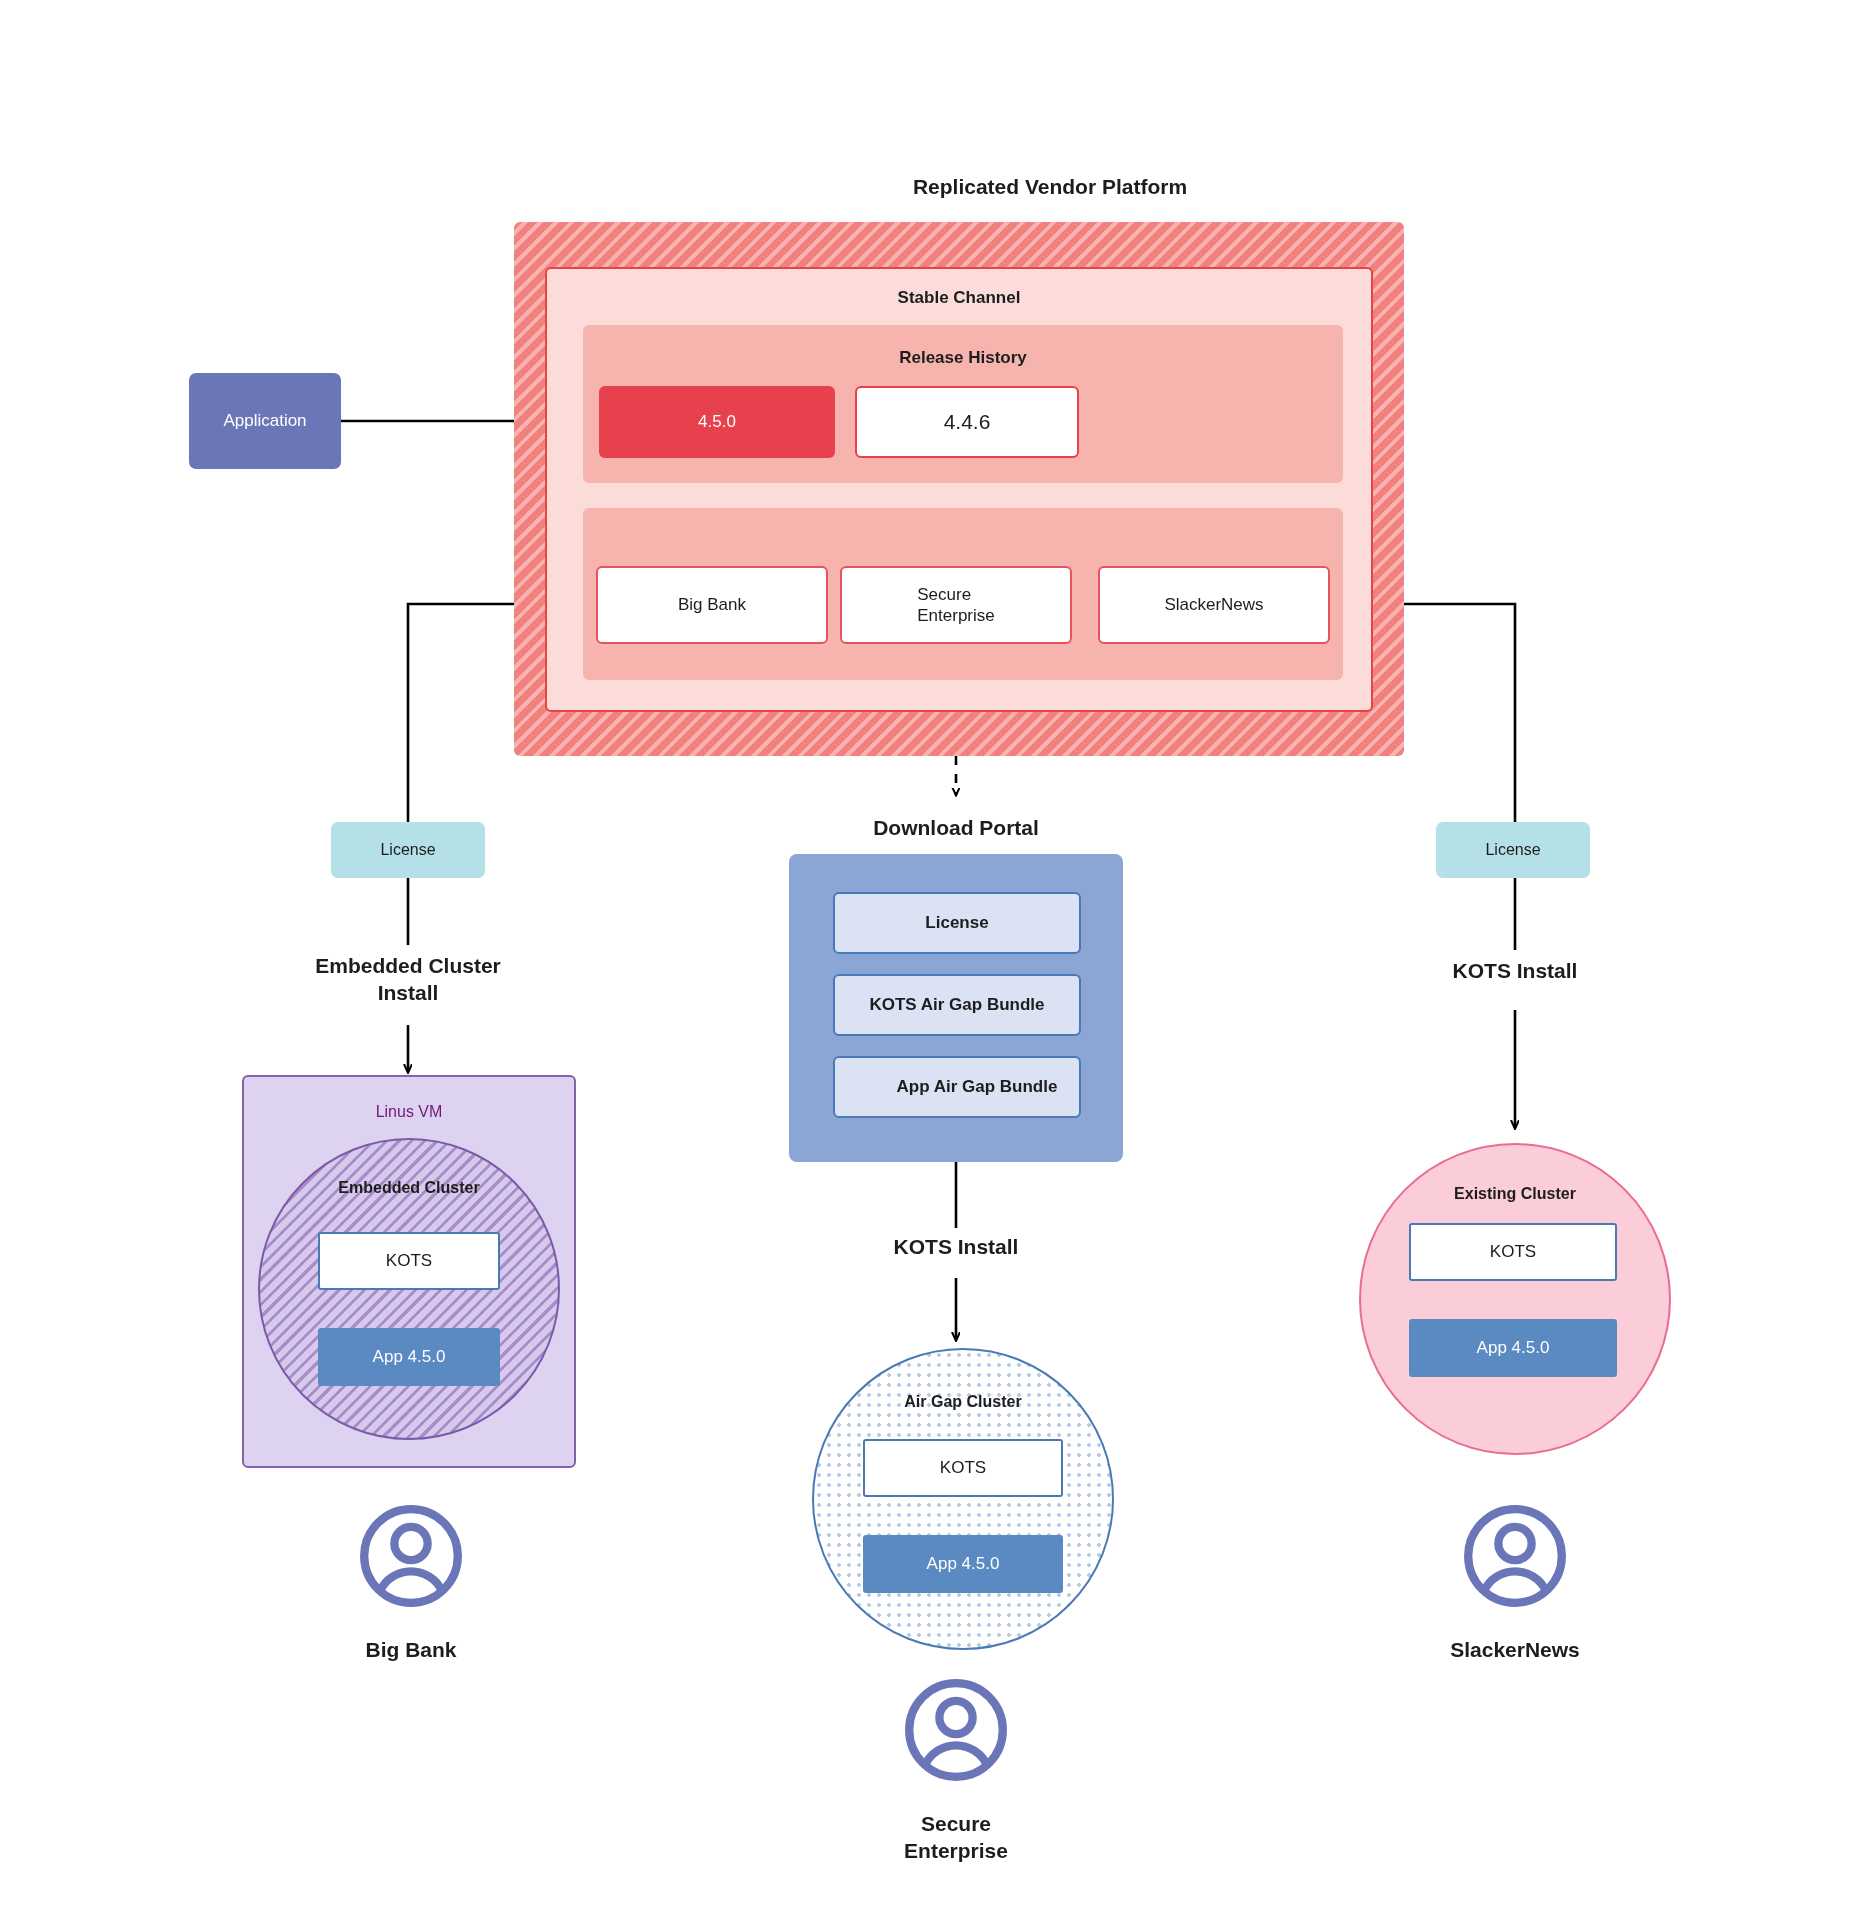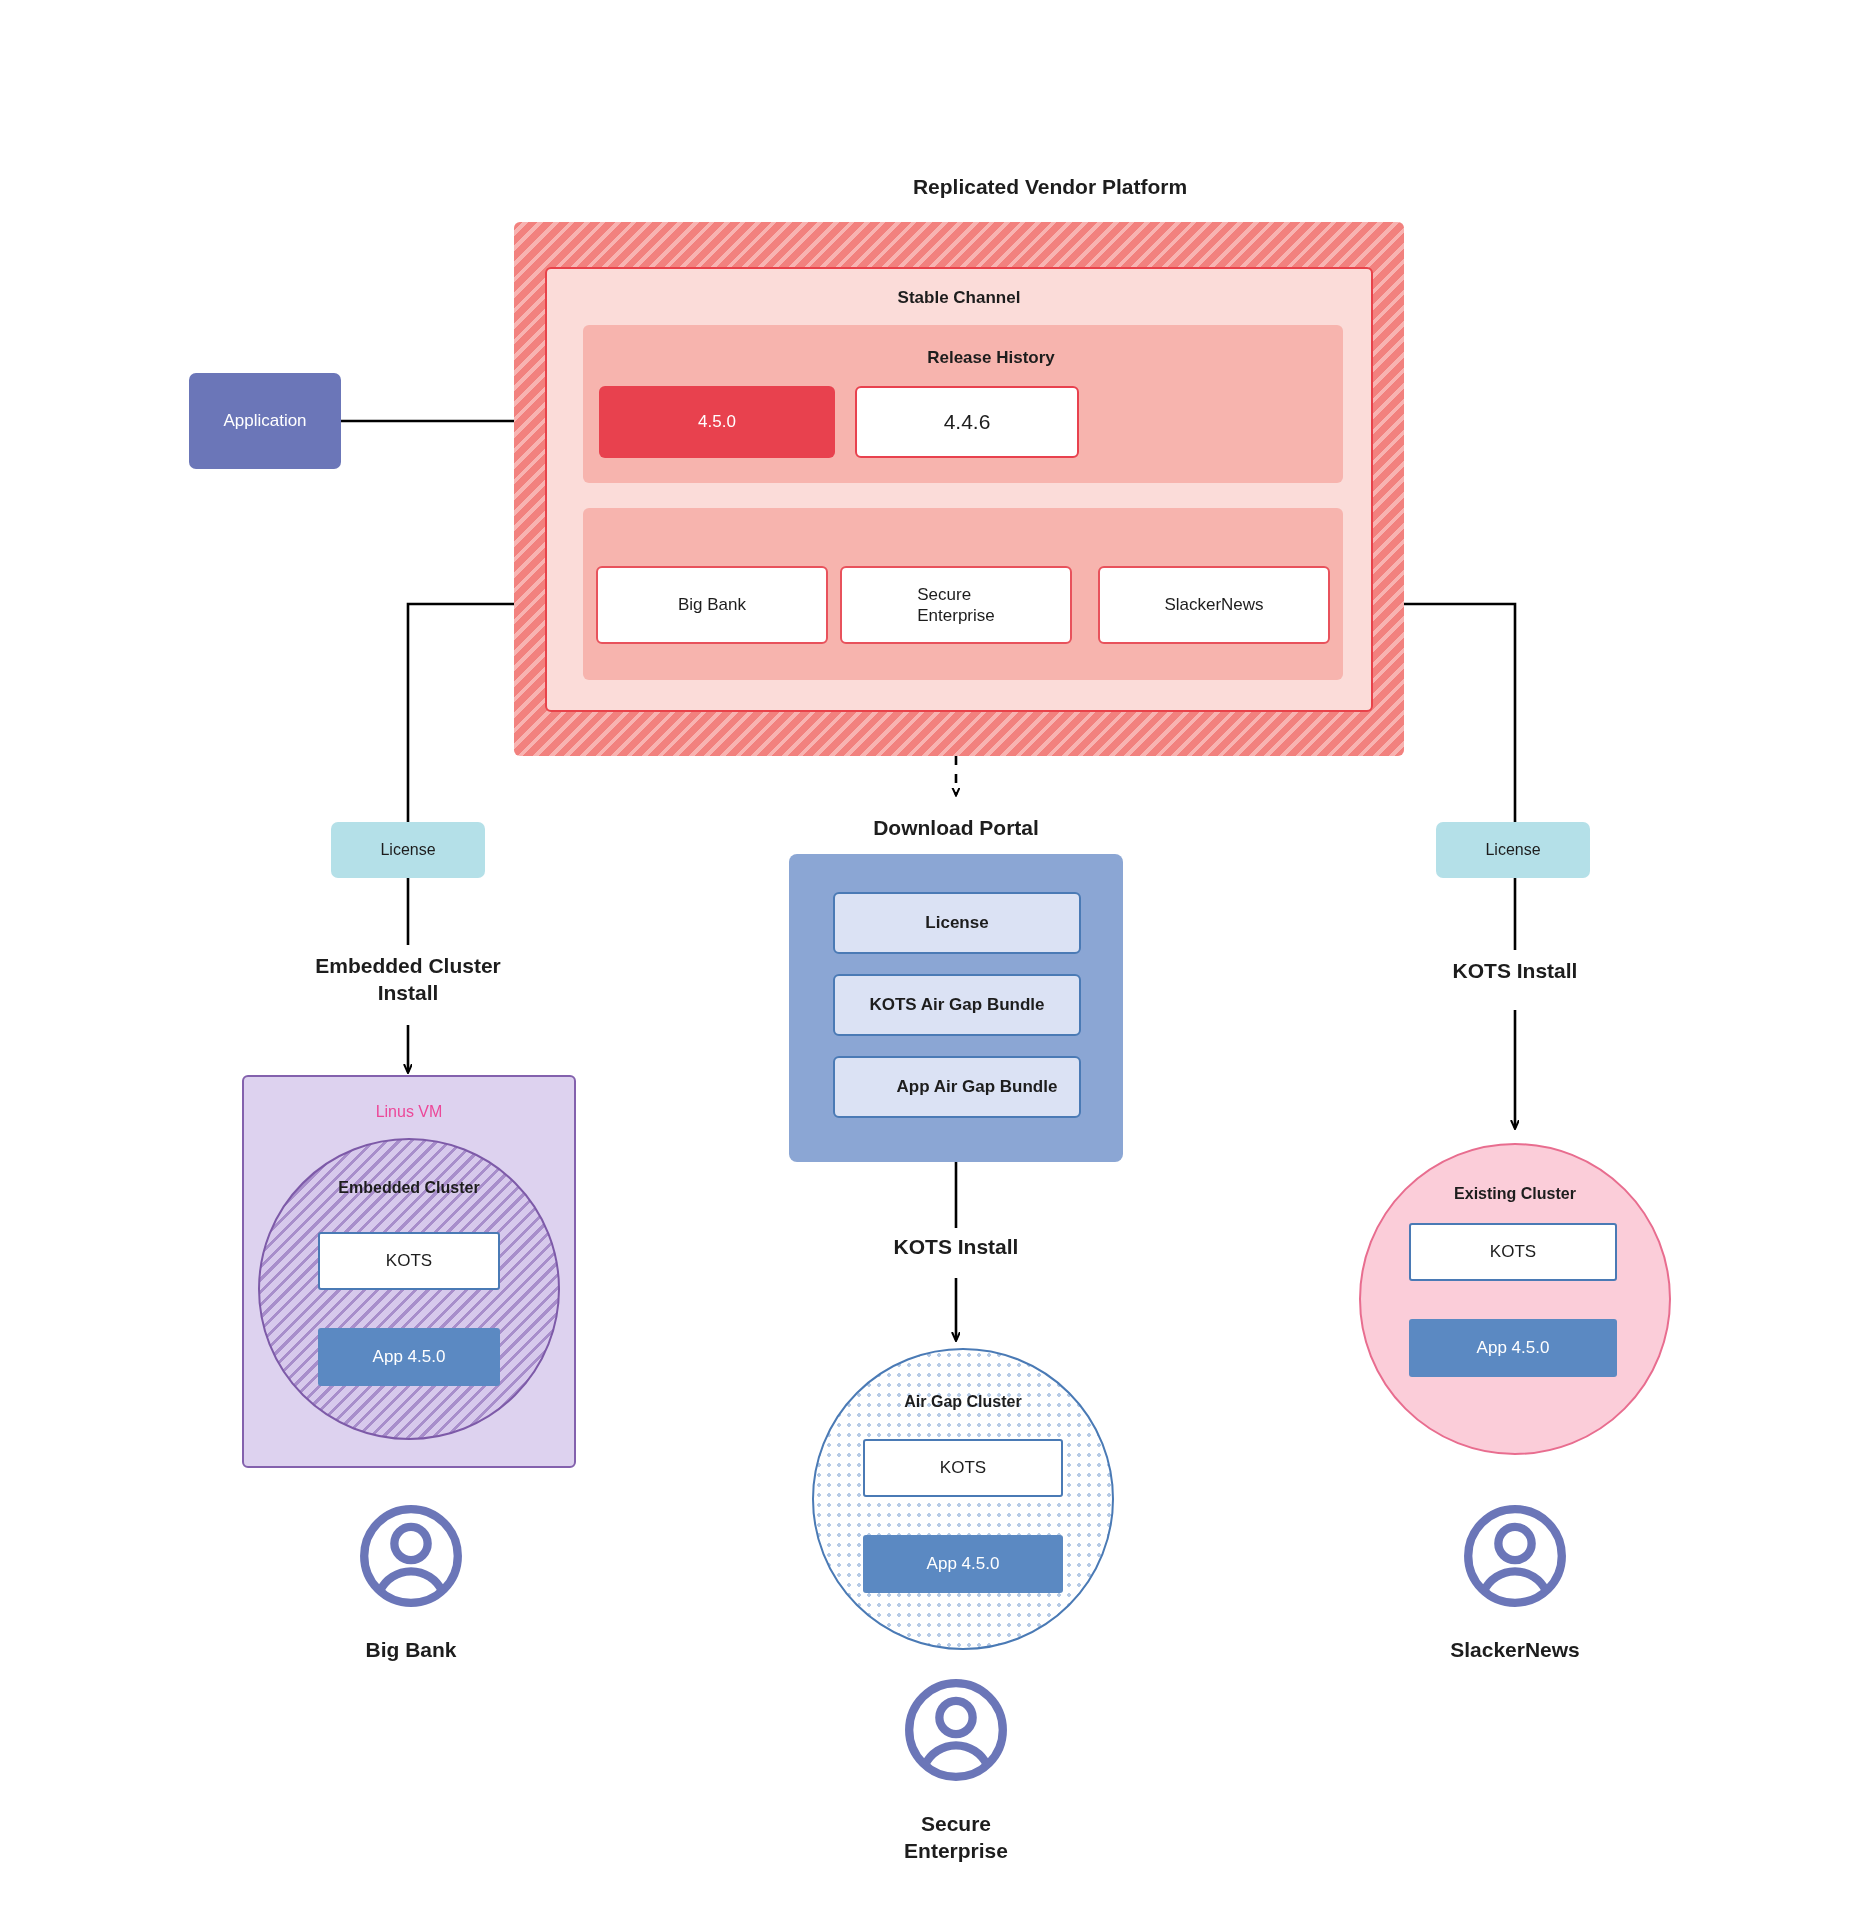--- a/index.html
+++ b/index.html
@@ -129,21 +129,21 @@
   }
 
   
   .vm-box {
     background: #ddd2ef;
     border: 2px solid #8361ad;
     border-radius: 6px;
   }
   .vm-title {
     font-size: 16px;
-    color: #ec4899;
+    color: #701a75;
   }
   .embedded-circle {
     border-radius: 50%;
     border: 2px solid #7d5aa8;
     background-color: #d7c9ec;
     background-image: repeating-linear-gradient(
       -45deg,
       #d7c9ec 0px, #d7c9ec 6px,
       #a88ecb 6px, #a88ecb 9px
     );
@@ -266,21 +266,21 @@
   </svg>
 
   <div class="lbl platform-title" style="left:700px; top:170px; width:700px; height:34px;">Replicated Vendor Platform</div>
 
   <div class="node platform-box" style="left:514px; top:222px; width:890px; height:534px;"></div>
 
   <div class="node channel-box" style="left:545px; top:267px; width:828px; height:445px;"></div>
   <div class="lbl channel-title" style="left:545px; top:285px; width:828px; height:26px;">Stable Channel</div>
 
   <div class="node subpanel" style="left:583px; top:325px; width:760px; height:158px;"></div>
-  <div class="lbl subpanel-title" style="left:611px; top:345px; width:760px; height:26px;">Release History</div>
+  <div class="lbl subpanel-title" style="left:583px; top:345px; width:760px; height:26px;">Release History</div>
 
   <div class="node release-current" style="left:599px; top:386px; width:236px; height:72px;">4.5.0</div>
   <div class="node release-old" style="left:855px; top:386px; width:224px; height:72px;">4.4.6</div>
 
   <div class="node subpanel" style="left:583px; top:508px; width:760px; height:172px;"></div>
 
   <div class="node customer-box" style="left:596px; top:566px; width:232px; height:78px; white-space:pre-line;">Big Bank</div>
   <div class="node customer-box" style="left:840px; top:566px; width:232px; height:78px; white-space:pre-line;">Secure
 Enterprise</div>
   <div class="node customer-box" style="left:1098px; top:566px; width:232px; height:78px; white-space:pre-line;">SlackerNews</div>

